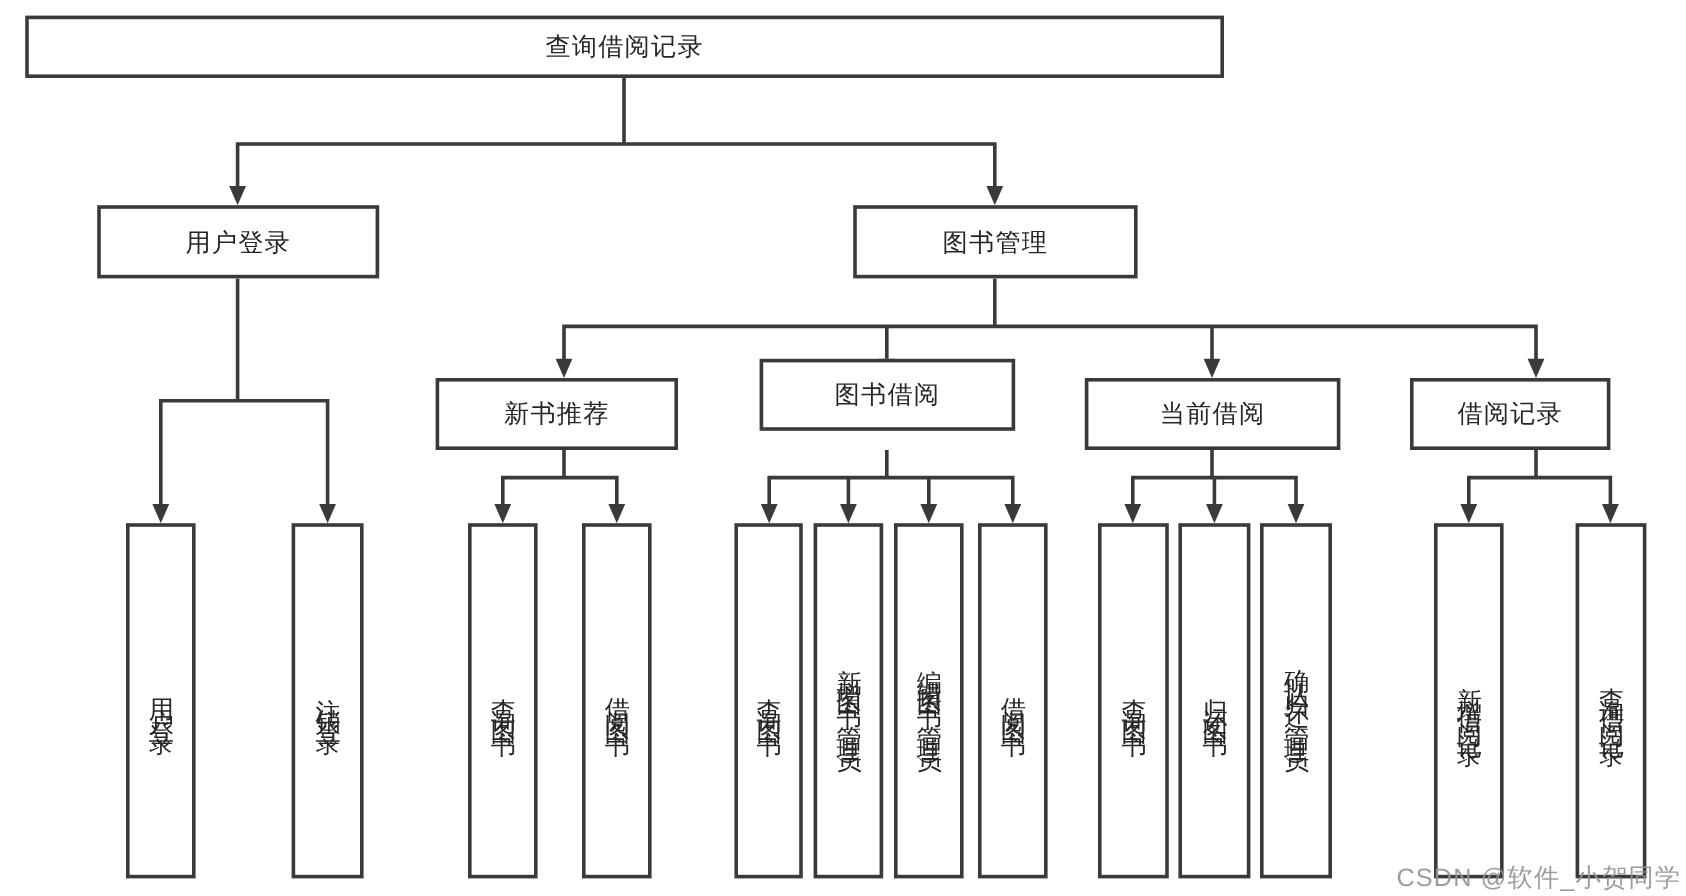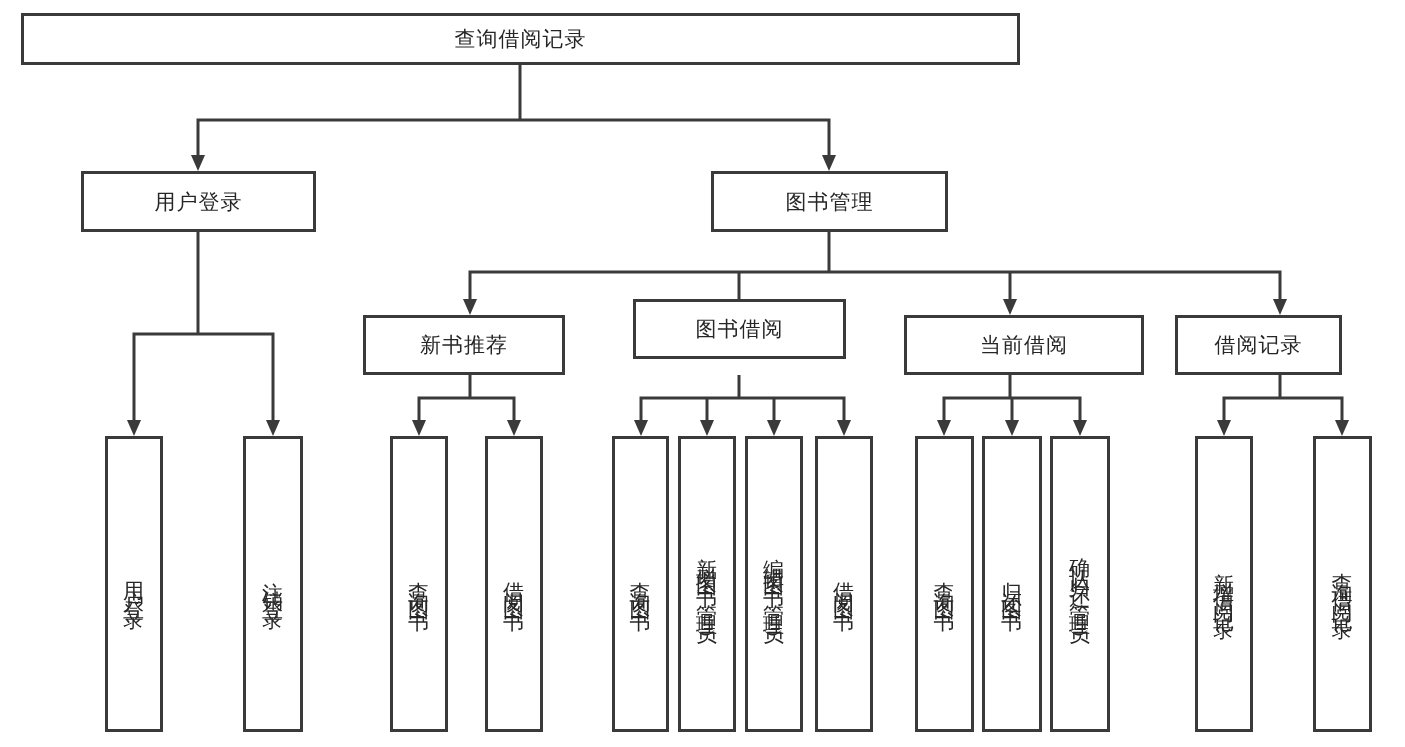--- a/index.html
+++ b/index.html
@@ -125,21 +125,21 @@
   <div class="node" style="left:711px;top:171px;width:237px;height:61px">
     <span>图书管理</span>
   </div>
 
   <div class="node" style="left:363px;top:315px;width:202px;height:60px">
     <span>新书推荐</span>
   </div>
   <div class="node" style="left:633px;top:299px;width:213px;height:60px">
     <span>图书借阅</span>
   </div>
-  <div class="node" style="left:904px;top:315px;width:240px;height:60px">
+  <div class="node" style="left:904px;top:315px;width:213px;height:60px">
     <span>当前借阅</span>
   </div>
   <div class="node" style="left:1175px;top:315px;width:167px;height:60px">
     <span>借阅记录</span>
   </div>
 
   <div class="node vnode" style="left:105px;top:436px;width:58px;height:296px">
     <span class="vtext">用户登录</span>
   </div>
   <div class="node vnode" style="left:243px;top:436px;width:60px;height:296px">
@@ -176,14 +176,15 @@
     <span class="vtext">确认归还（管理员）</span>
   </div>
 
   <div class="node vnode" style="left:1195px;top:436px;width:58px;height:296px">
     <span class="vtext">新增借阅记录</span>
   </div>
   <div class="node vnode" style="left:1313px;top:436px;width:59px;height:296px">
     <span class="vtext">查询借阅记录</span>
   </div>
 
+  <div class="watermark">CSDN @软件_小贺同学</div>
 
 </div>
 
 </body></html>

